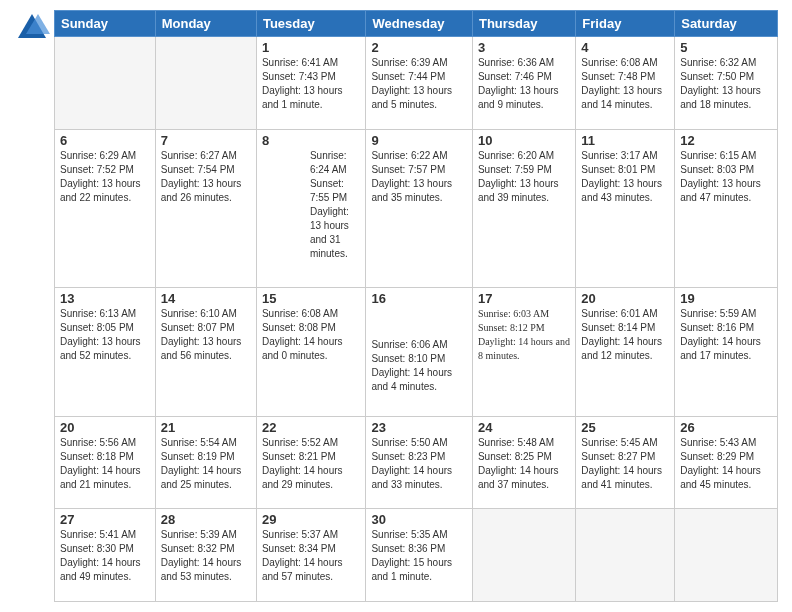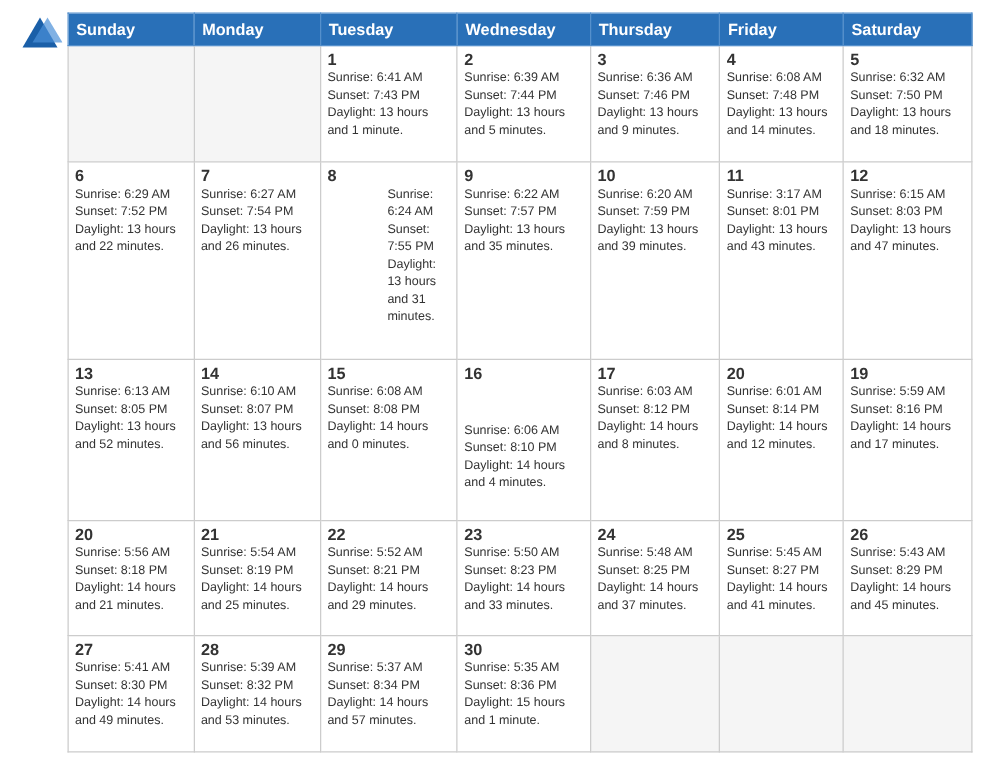--- a/index.html
+++ b/index.html
@@ -230,21 +230,21 @@
 Daylight: 14 hours and 0 minutes.</div>
           </td>
           <td>
             <span class="day-number">16</span>
             <div class="day-info" style="white-space: pre-line; margin-top: 32px;">Sunrise: 6:06 AM
 Sunset: 8:10 PM
 Daylight: 14 hours and 4 minutes.</div>
           </td>
           <td>
             <span class="day-number">17</span>
-            <div class="day-info" style="white-space: pre-line;">Sunrise: 6:03 AM
+            <div class="day-info" style="white-space: pre-line; font-family: Liberation Serif, serif;">Sunrise: 6:03 AM
 Sunset: 8:12 PM
 Daylight: 14 hours and 8 minutes.</div>
           </td>
           <td>
             <span class="day-number">20</span>
             <div class="day-info" style="white-space: pre-line;">Sunrise: 6:01 AM
 Sunset: 8:14 PM
 Daylight: 14 hours and 12 minutes.</div>
           </td>
           <td>

